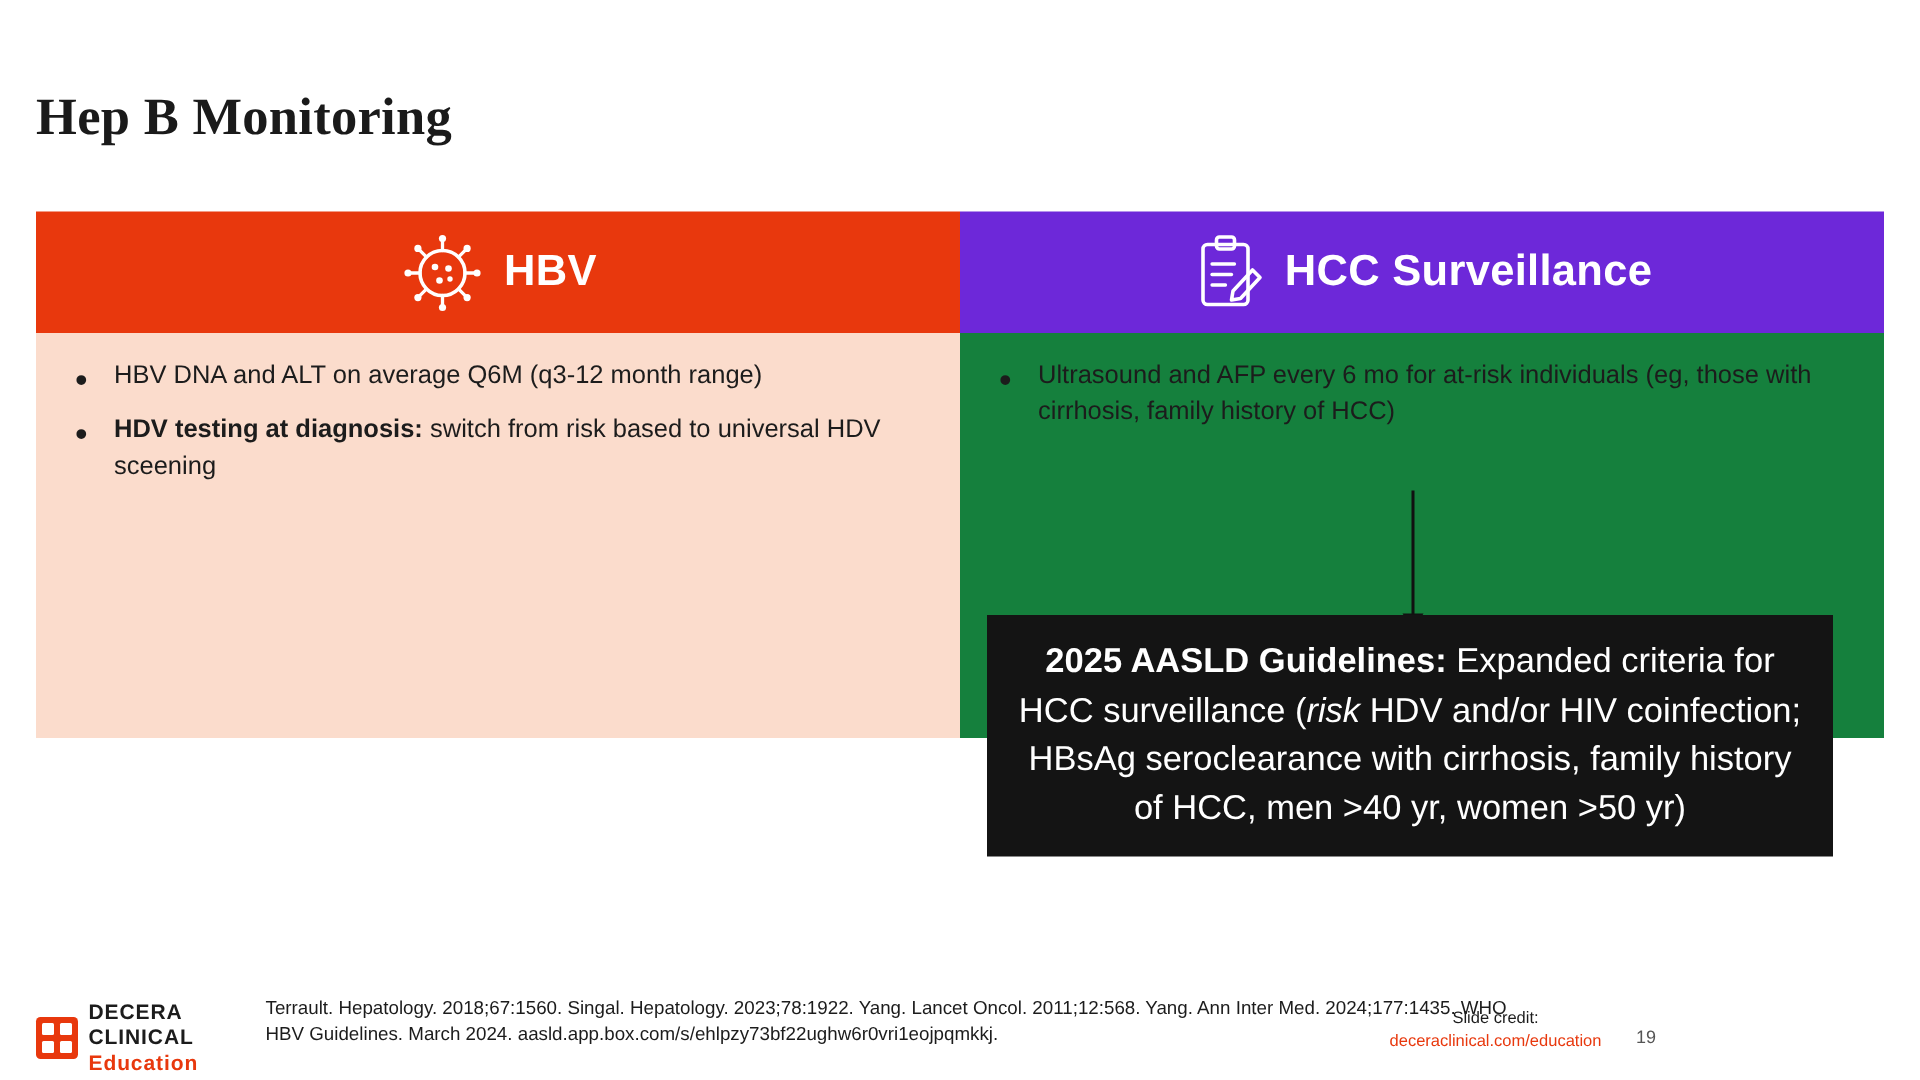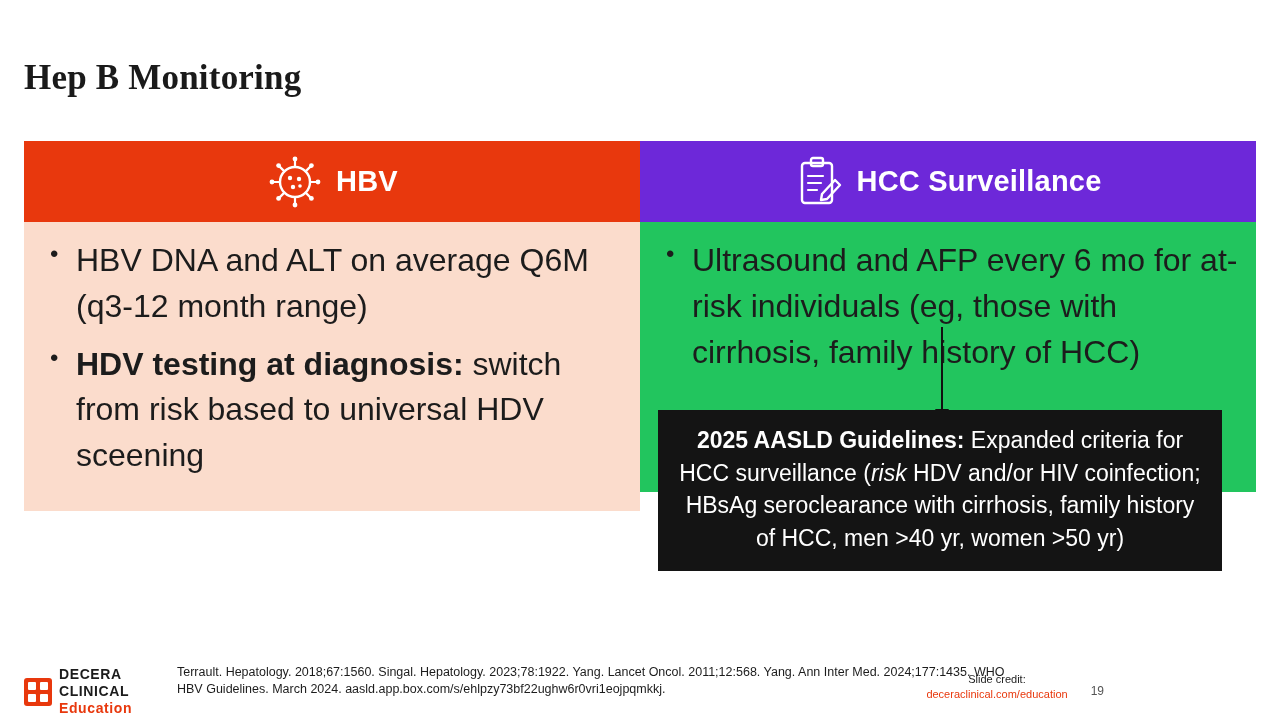--- a/index.html
+++ b/index.html
@@ -54,31 +54,31 @@
     font-size: 29px;
     font-weight: bold;
     letter-spacing: 0.2px;
   }
   .col-body {
     min-height: 270px;
     padding: 16px 14px 20px 14px;
     box-sizing: border-box;
   }
   .col-body.hbv { background: #fbdccc; }
-  .col-body.hcc { background: #22c55e; }
+  .col-body.hcc { background: #15803d; }
   ul.bullets {
     margin: 0;
     padding: 0;
     list-style: none;
   }
   ul.bullets li {
     position: relative;
     padding-left: 38px;
     margin-bottom: 12px;
-    font-size: 32px;
+    font-size: 17px;
     line-height: 1.43;
     color: #1c1c1c;
   }
   ul.bullets li:before {
     content: "•";
     position: absolute;
     left: 12px;
     top: -1px;
     font-size: 24px;
     color: #1c1c1c;

